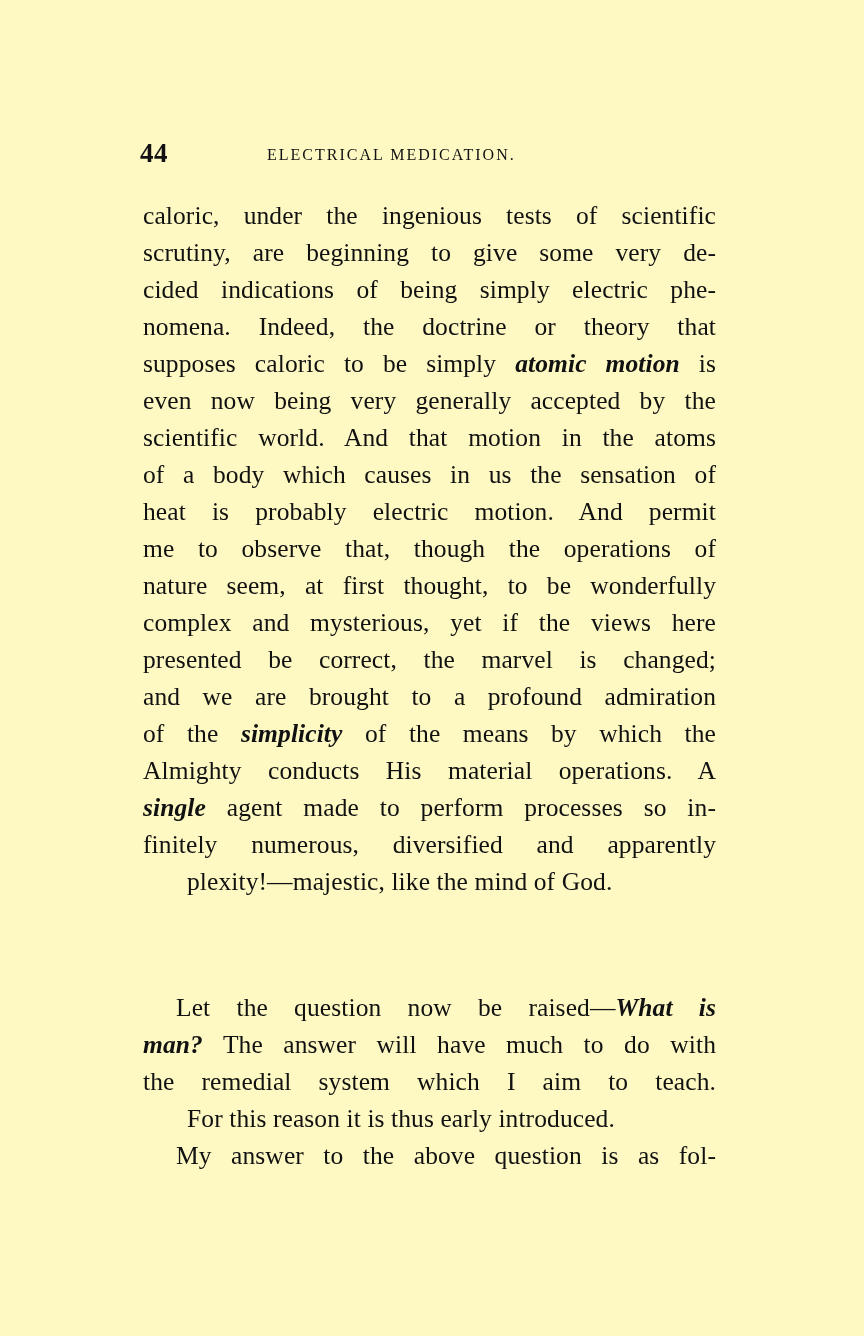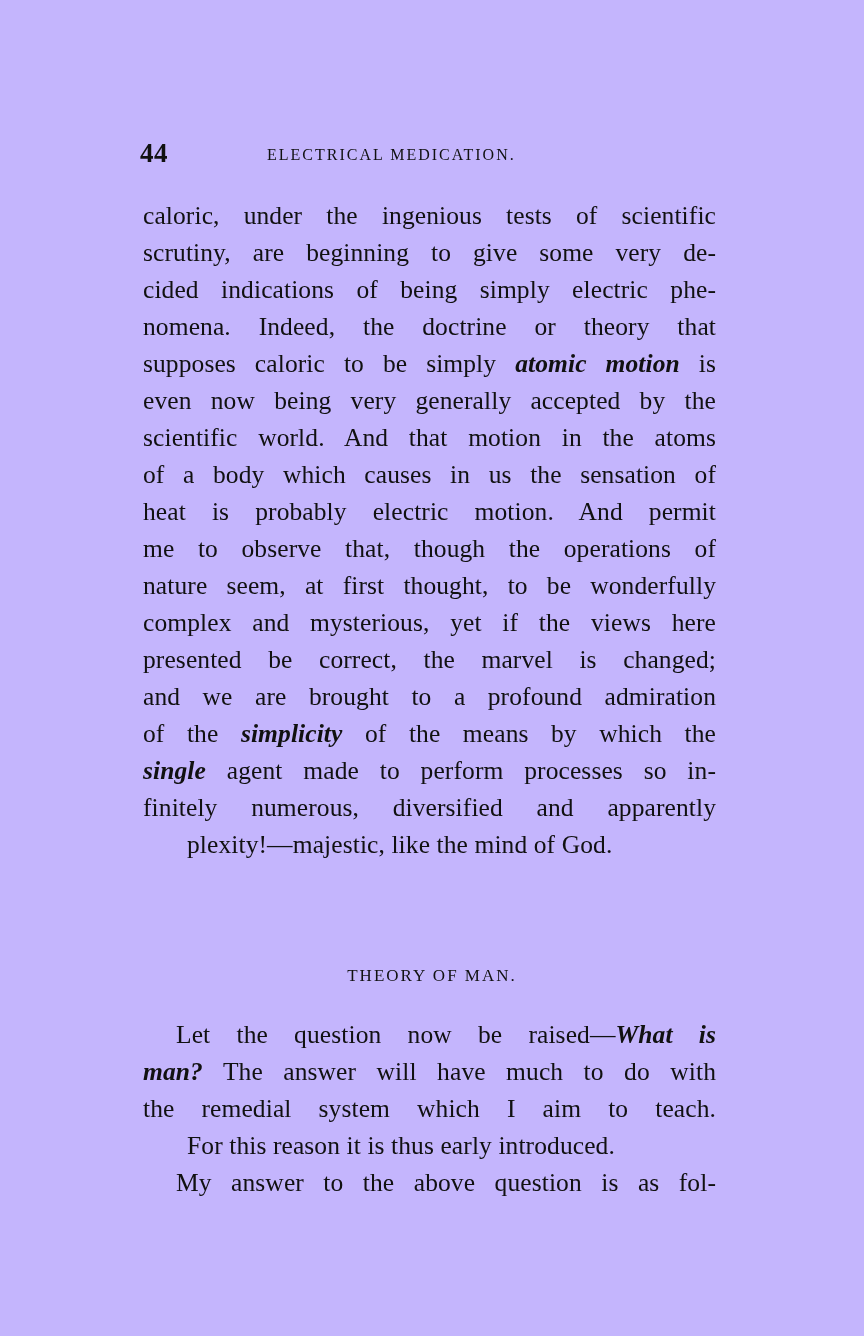--- a/index.html
+++ b/index.html
@@ -14,21 +14,21 @@
       overflow: hidden;
       font-family: "Liberation Serif", "DejaVu Serif", serif;
       color: #111111;
     }
     .page {
       position: absolute;
       left: 0;
       top: 0;
       width: 864px;
       height: 1336px;
-      background: #c4b5fd;
+      background: #fef9c3;
     }
     .running-head {
       position: absolute;
       left: 140px;
       top: 138px;
       width: 580px;
       height: 32px;
     }
     .page-number {
       position: absolute;
@@ -81,21 +81,21 @@
       text-align: center;
       font-size: 17px;
       letter-spacing: 2px;
     }
     .section-heading span {
       padding-left: 0;
     }
     .body-text-2 {
       position: absolute;
       left: 143px;
-      top: 1016px;
+      top: 989px;
       width: 573px;
     }
   </style>
 </head>
 <body>
 
 <div class="page">
 
   <div class="running-head">
     <span class="page-number">44</span>
@@ -111,28 +111,26 @@
     <span class="line"><span>even now being very generally accepted by the</span></span>
     <span class="line"><span>scientific world.  And that motion in the atoms</span></span>
     <span class="line"><span>of a body which causes in us the sensation of</span></span>
     <span class="line"><span>heat is probably electric motion.  And permit</span></span>
     <span class="line"><span>me to observe that, though the operations of</span></span>
     <span class="line"><span>nature seem, at first thought, to be wonderfully</span></span>
     <span class="line"><span>complex and mysterious, yet if the views here</span></span>
     <span class="line"><span>presented be correct, the marvel is changed;</span></span>
     <span class="line"><span>and we are brought to a profound admiration</span></span>
     <span class="line"><span>of the </span><em>simplicity</em><span> of the means by which the</span></span>
+    <span class="line"><span>Almighty conducts His material operations.  A</span></span>
     <span class="line"><em>single</em><span> agent made to perform processes so in-</span></span>
     <span class="line"><span>finitely numerous, diversified and apparently</span></span>
     <span class="line last"><span>plexity!—majestic, like the mind of God.</span></span>
   </div>
 
-  <div class="section-heading">
-    <span>THEORY OF MAN.</span>
-  </div>
 
   <div class="body-text-2">
     <span class="line indent"><span>Let the question now be raised—</span><em>What is</em></span>
     <span class="line"><em>man?</em><span>  The answer will have much to do with</span></span>
     <span class="line"><span>the remedial system which I aim to teach.</span></span>
     <span class="line last"><span>For this reason it is thus early introduced.</span></span>
     <span class="line indent"><span>My answer to the above question is as fol-</span></span>
   </div>
 
 </div>

